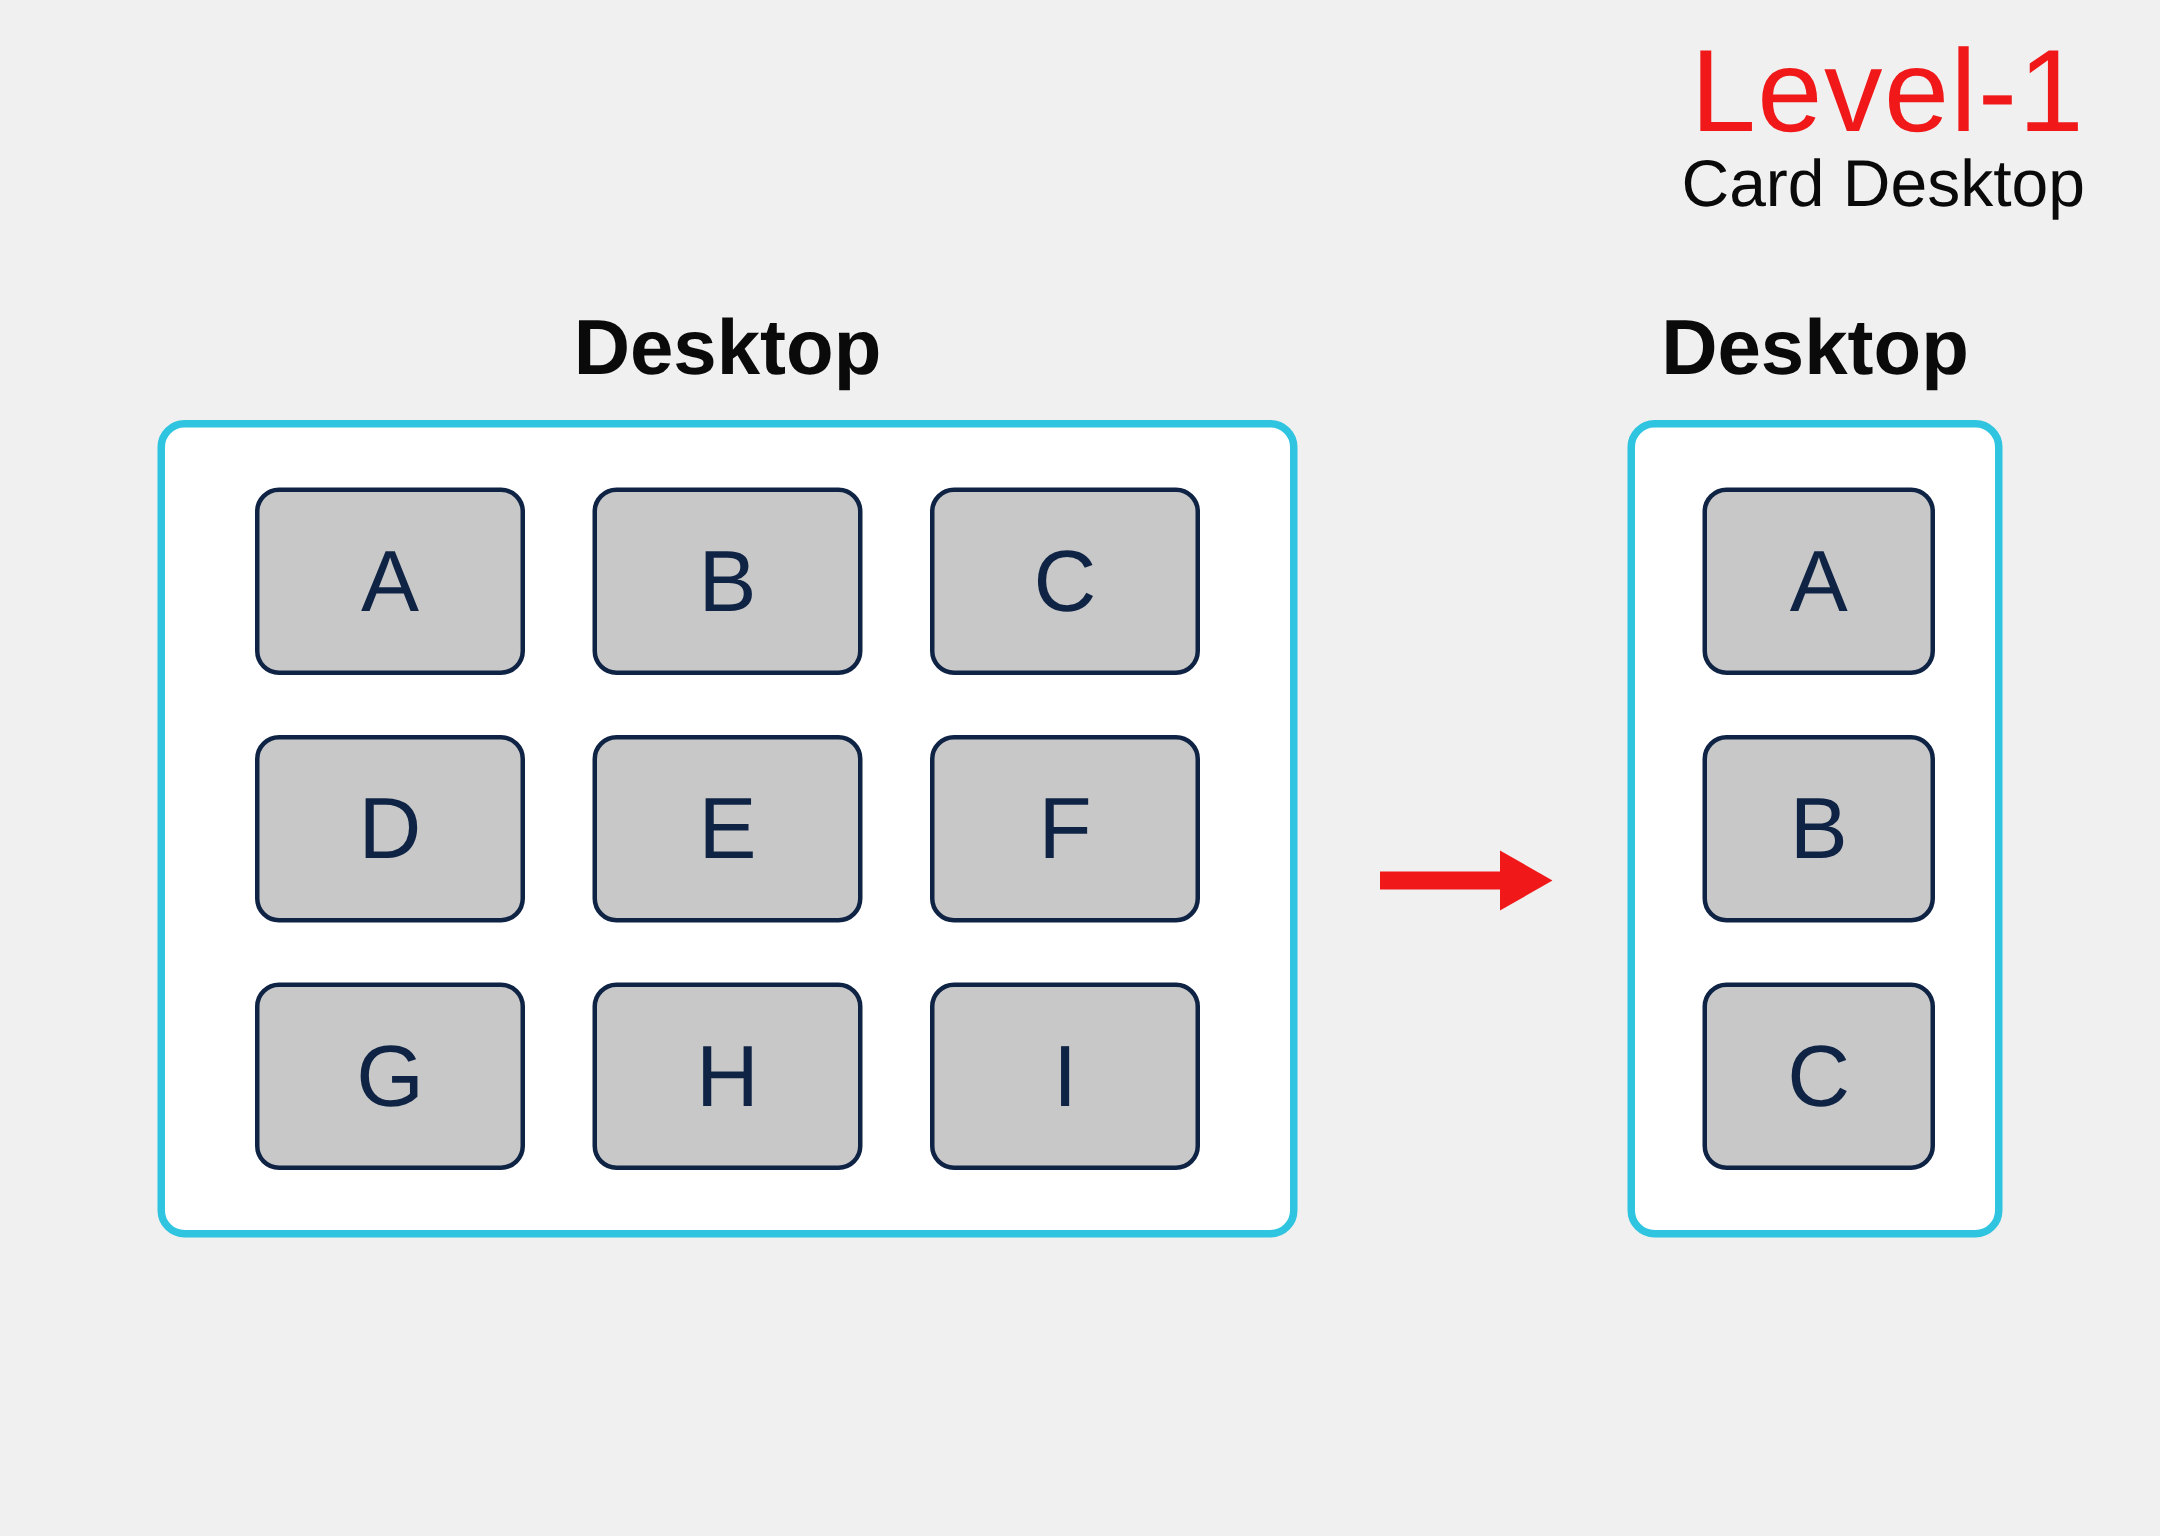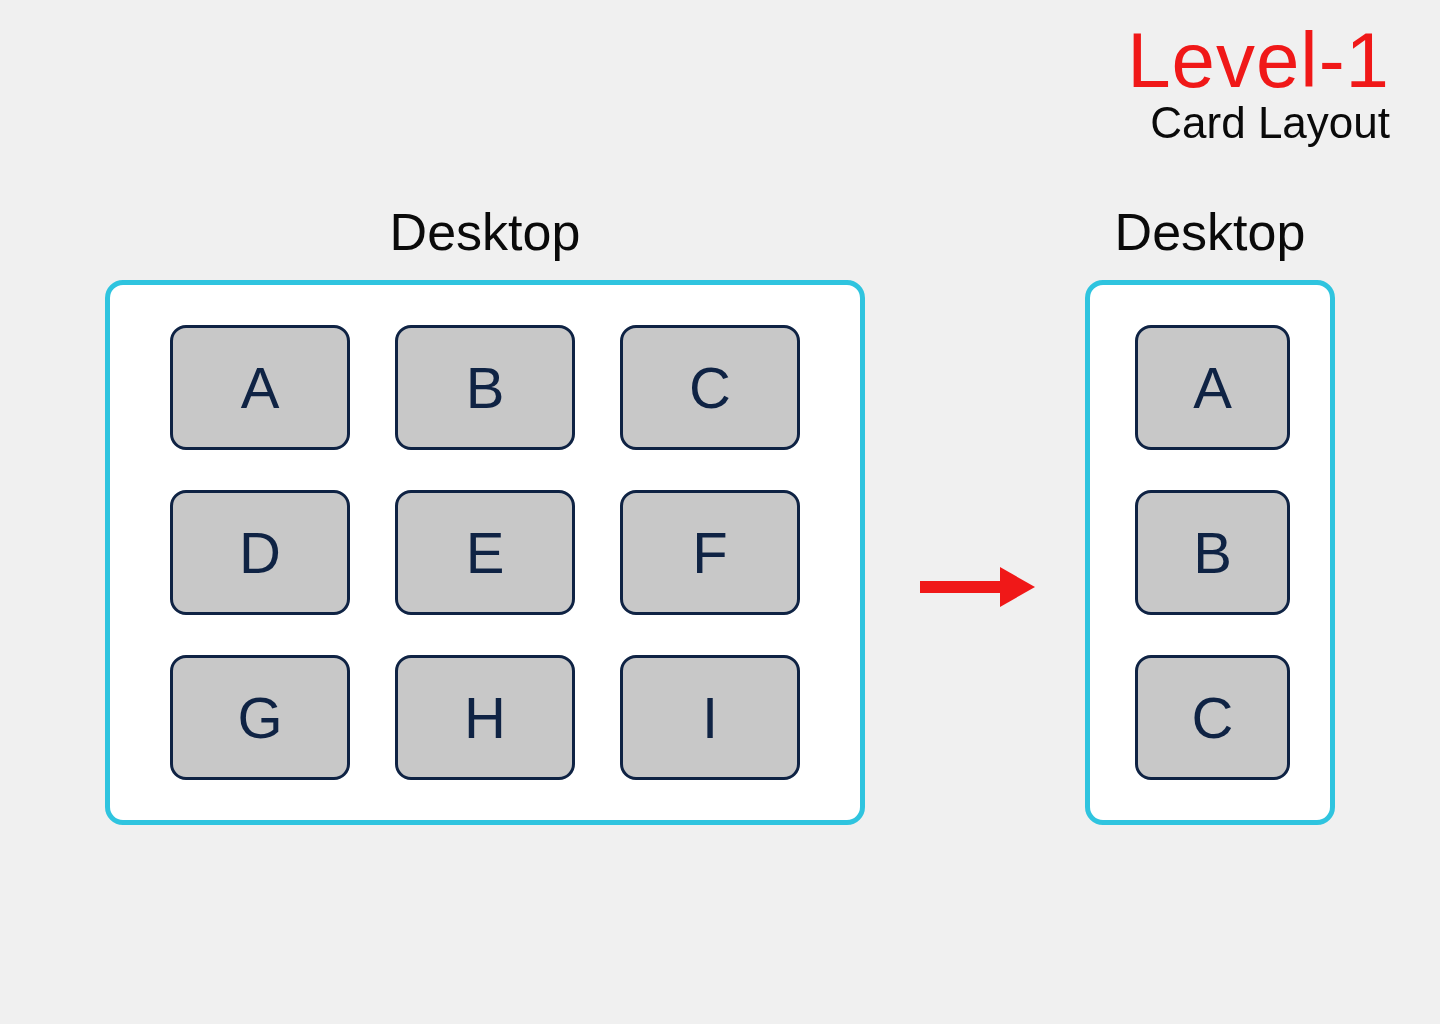--- a/index.html
+++ b/index.html
@@ -37,21 +37,21 @@
       gap: 50px;
       padding-top: 20px;
     }
     .section {
       display: flex;
       flex-direction: column;
       align-items: center;
     }
     .section-title {
       font-size: 52px;
-      font-weight: 400;
+      font-weight: 700;
       color: #0a0a0a;
       margin-bottom: 18px;
     }
     .frame {
       background: #ffffff;
       border: 5px solid #2fc4df;
       border-radius: 18px;
       padding: 40px 60px;
     }
     .desktop-frame {
@@ -97,21 +97,21 @@
     .arrow-svg {
       width: 120px;
       height: 60px;
     }
   </style>
 </head>
 <body>
 
 <div class="header">
   <div class="level-title">Level-1</div>
-  <div class="subtitle">Card Layout</div>
+  <div class="subtitle">Card Desktop</div>
 </div>
 
 <div class="main">
 
   <div class="section">
     <div class="section-title">Desktop</div>
     <div class="frame desktop-frame">
       <div class="grid-3x3">
         <div class="card">A</div>
         <div class="card">B</div>

